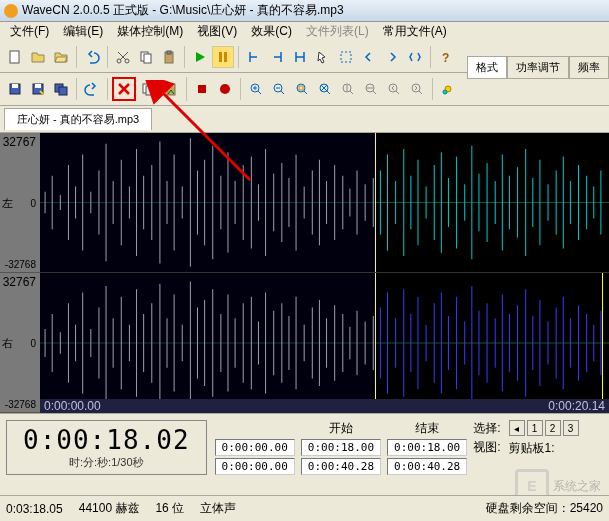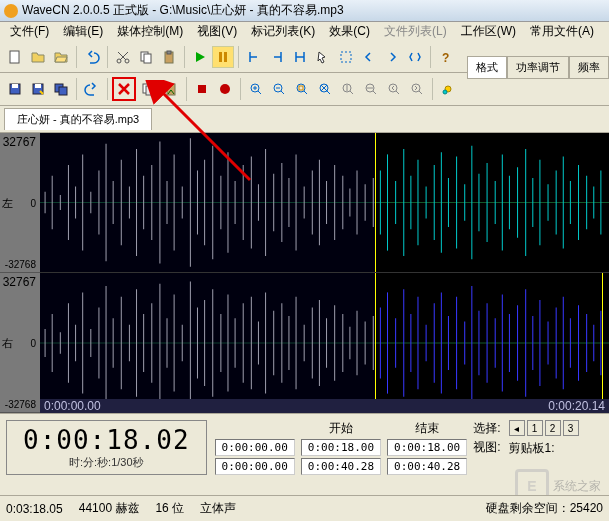--- a/index.html
+++ b/index.html
@@ -52,24 +52,22 @@
 <div class="titlebar">
   <span class="icon"></span>
   <span>WaveCN 2.0.0.5 正式版 - G:\Music\庄心妍 - 真的不容易.mp3</span>
 </div>
 
 <div class="menubar">
   <span>文件(F)</span>
   <span>编辑(E)</span>
   <span>媒体控制(M)</span>
   <span>视图(V)</span>
-  <span>标记列表(K)</span>
   <span>效果(C)</span>
   <span class="disabled">文件列表(L)</span>
-  <span>工作区(W)</span>
   <span>常用文件(A)</span>
 </div>
 
 <div class="toolbar">
   <div class="toolbar-group">
     <div class="tbtn">
         <svg viewBox="0 0 16 16">
           <rect x="3" y="2" width="9" height="12" fill="#fff" stroke="#555"></rect>
         </svg>
       </div>

